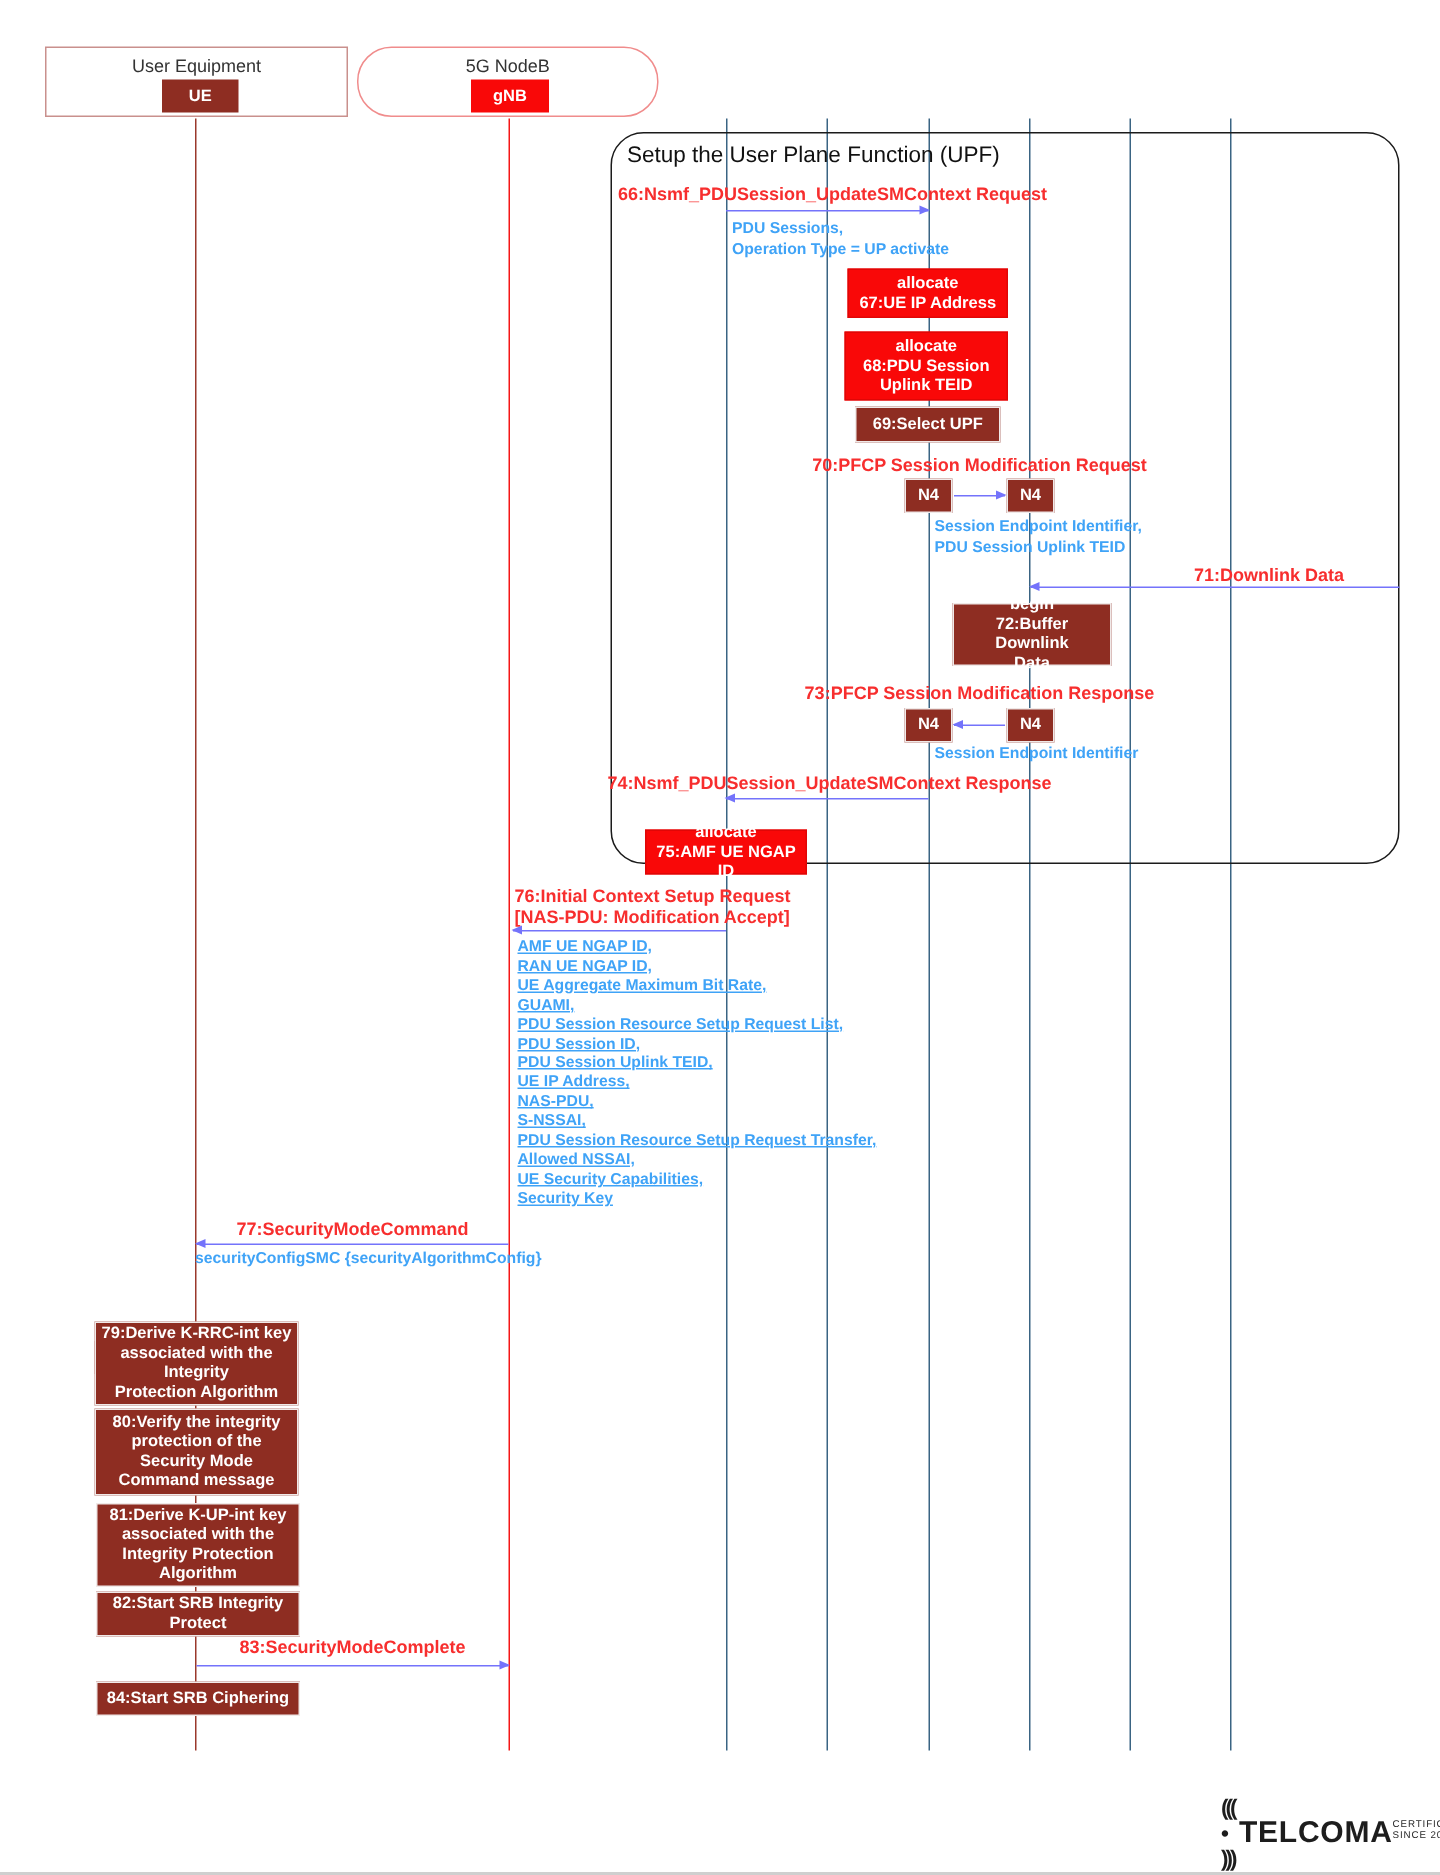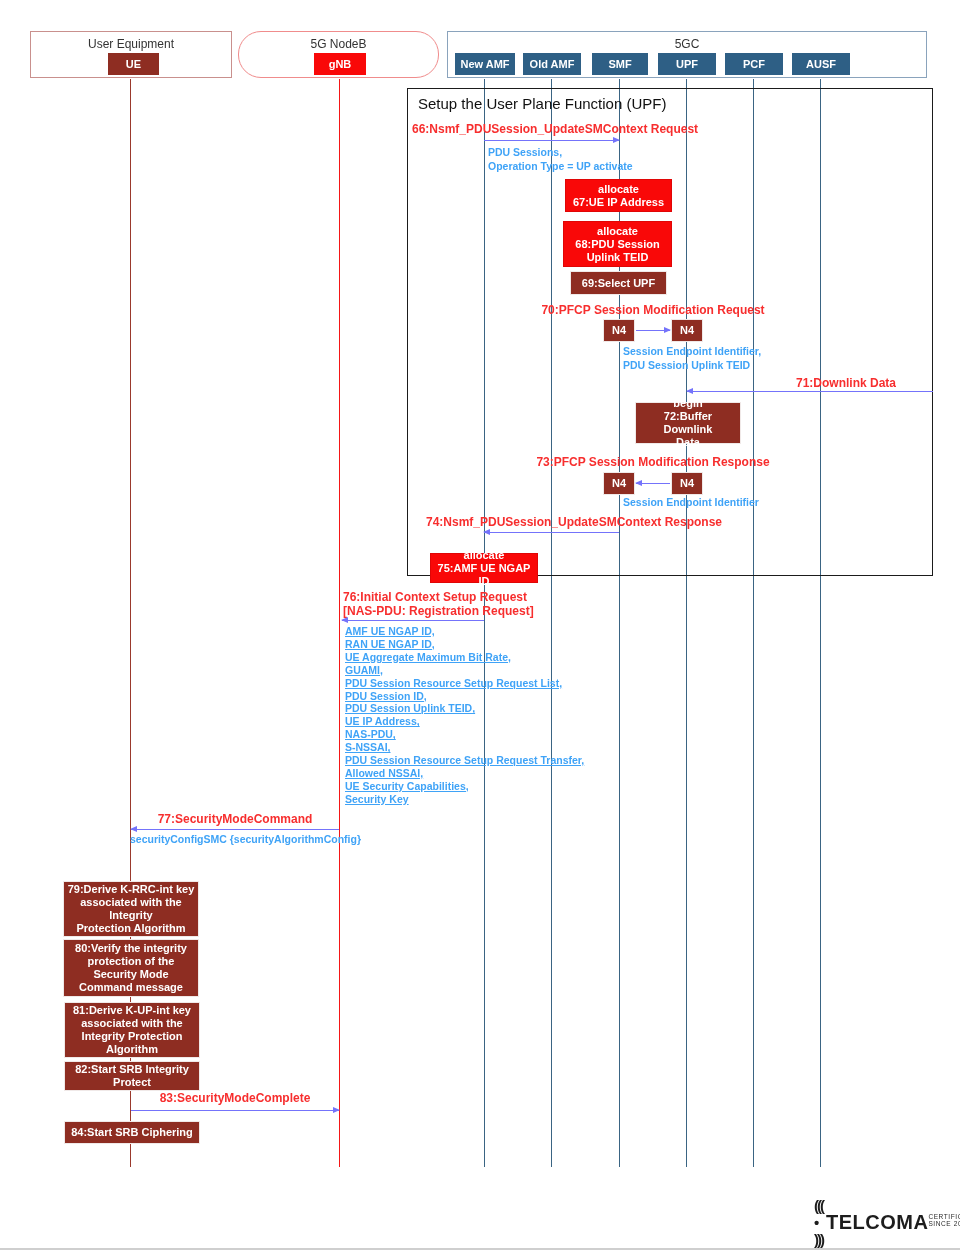--- a/index.html
+++ b/index.html
@@ -73,31 +73,22 @@
   <div class="group" style="left:30px;top:31px;width:202px;height:47px;border-color:var(--ue-border);">
     <div class="group-title">User Equipment</div>
     <div class="chip" style="left:77px;top:21px;width:51px;background:var(--dark-red);">UE</div>
   </div>
 
   <div class="group" style="left:238px;top:31px;width:201px;height:47px;border-color:var(--gnb-border);border-radius:23px;">
     <div class="group-title">5G NodeB</div>
     <div class="chip" style="left:75px;top:21px;width:52px;background:var(--bright-red);">gNB</div>
   </div>
 
-  <div class="group" style="left:447px;top:31px;width:480px;height:47px;border-color:var(--core-border);">
-    <div class="group-title">5GC</div>
-    <div class="chip" style="left:7px;top:21px;width:60px;">New AMF</div>
-    <div class="chip" style="left:75px;top:21px;width:58px;">Old AMF</div>
-    <div class="chip" style="left:144px;top:21px;width:56px;">SMF</div>
-    <div class="chip" style="left:210px;top:21px;width:58px;">UPF</div>
-    <div class="chip" style="left:277px;top:21px;width:58px;">PCF</div>
-    <div class="chip" style="left:344px;top:21px;width:58px;">AUSF</div>
-  </div>
-
-  <div class="frame" style="left:407px;top:88px;width:526px;height:488px;">
+
+  <div class="frame" style="left:407px;top:88px;width:526px;height:488px;border-radius:22px;">
     <div class="frame-title">Setup the User Plane Function (UPF)</div>
   </div>
 
   <div class="msg-label" style="left:412px;top:122px;width:280px;">66:Nsmf_PDUSession_UpdateSMContext Request</div>
   <div class="arrow right" style="left:484px;top:140px;width:135px;"></div>
   <div class="note" style="left:488px;top:146px;">
     <div>PDU Sessions,</div>
     <div>Operation Type = UP activate</div>
   </div>
 
@@ -133,31 +124,31 @@
   </div>
 
   <div class="msg-label" style="left:503px;top:455px;width:300px;">73:PFCP Session Modification Response</div>
   <div class="n4chip" style="left:603px;top:472px;">N4</div>
   <div class="n4chip" style="left:671px;top:472px;">N4</div>
   <div class="arrow left" style="left:636px;top:483px;width:34px;"></div>
   <div class="note" style="left:623px;top:496px;">
     <div>Session Endpoint Identifier</div>
   </div>
 
-  <div class="msg-label" style="left:424px;top:515px;width:300px;">74:Nsmf_PDUSession_UpdateSMContext Response</div>
+  <div class="msg-label" style="left:403px;top:515px;width:300px;">74:Nsmf_PDUSession_UpdateSMContext Response</div>
   <div class="arrow left" style="left:484px;top:532px;width:135px;"></div>
 
   <div class="action bright" style="left:430px;top:553px;width:108px;height:30px;">
     <div>allocate</div>
     <div>75:AMF UE NGAP ID</div>
   </div>
 
   <div class="msg-label left-align" style="left:343px;top:590px;">
     <div>76:Initial Context Setup Request</div>
-    <div>[NAS-PDU: Registration Request]</div>
+    <div>[NAS-PDU: Modification Accept]</div>
   </div>
   <div class="arrow left" style="left:342px;top:620px;width:142px;"></div>
   <div class="note params" style="left:345px;top:625px;text-decoration:underline;">
     <div>AMF UE NGAP ID,</div>
     <div>RAN UE NGAP ID,</div>
     <div>UE Aggregate Maximum Bit Rate,</div>
     <div>GUAMI,</div>
     <div>PDU Session Resource Setup Request List,</div>
     <div>PDU Session ID,</div>
     <div>PDU Session Uplink TEID,</div>

